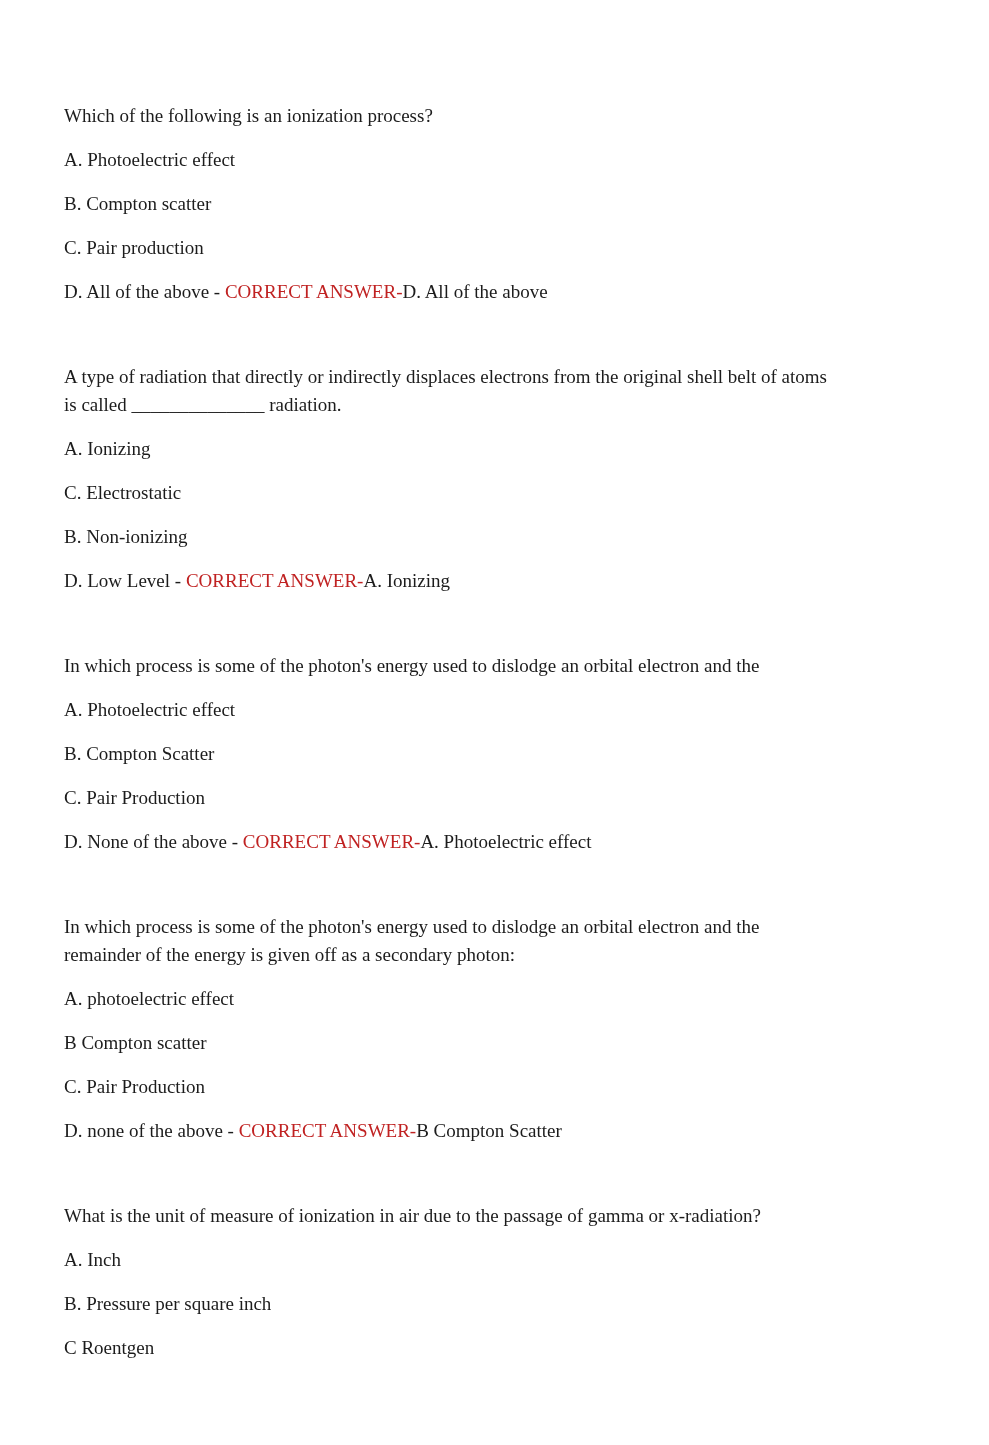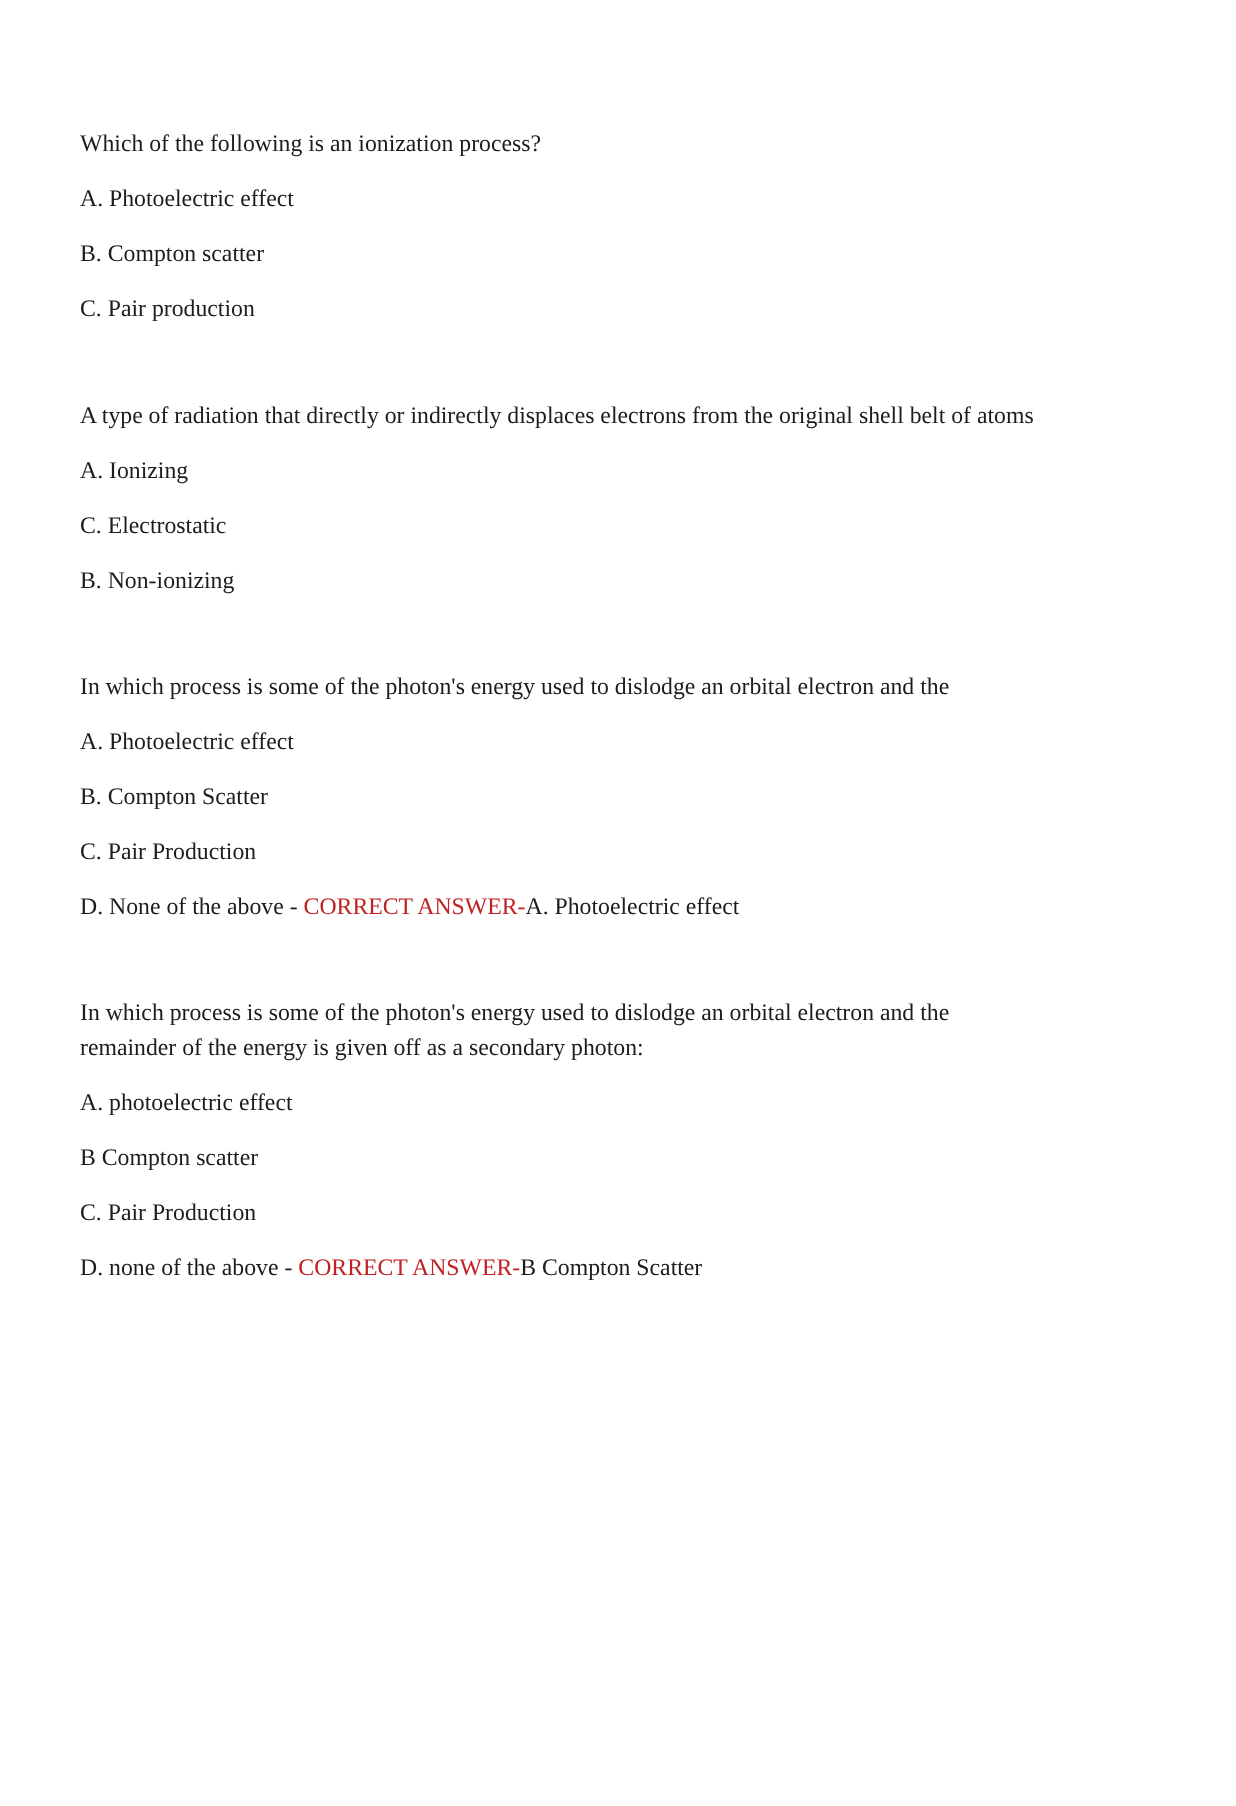--- a/index.html
+++ b/index.html
@@ -45,29 +45,32 @@
 
 <div class="page" style="background: rgb(255, 255, 255); color: rgb(28, 28, 28);">
 
   <section class="question">
     <div class="prompt">
       <div class="line">Which of the following is an ionization process?</div>
     </div>
     <p class="option">A. Photoelectric effect</p>
     <p class="option">B. Compton scatter</p>
     <p class="option">C. Pair production</p>
+    <p class="option"><span class="opt-pre">D. All of the above - </span><span class="marker" style="color: rgb(192, 34, 34);">CORRECT ANSWER-</span><span class="opt-post">D. All of the above</span></p>
   </section>
 
   <section class="question">
     <div class="prompt">
       <div class="line">A type of radiation that directly or indirectly displaces electrons from the original shell belt of atoms</div>
+      <div class="line">is called ______________ radiation.</div>
     </div>
     <p class="option">A. Ionizing</p>
     <p class="option">C. Electrostatic</p>
     <p class="option">B. Non-ionizing</p>
+    <p class="option"><span class="opt-pre">D. Low Level - </span><span class="marker" style="color: rgb(192, 34, 34);">CORRECT ANSWER-</span><span class="opt-post">A. Ionizing</span></p>
   </section>
 
   <section class="question">
     <div class="prompt">
       <div class="line">In which process is some of the photon's energy used to dislodge an orbital electron and the</div>
     </div>
     <p class="option">A. Photoelectric effect</p>
     <p class="option">B. Compton Scatter</p>
     <p class="option">C. Pair Production</p>
     <p class="option"><span class="opt-pre">D. None of the above - </span><span class="marker" style="color: rgb(192, 34, 34);">CORRECT ANSWER-</span><span class="opt-post">A. Photoelectric effect</span></p>
@@ -77,14 +80,22 @@
     <div class="prompt">
       <div class="line">In which process is some of the photon's energy used to dislodge an orbital electron and the</div>
       <div class="line">remainder of the energy is given off as a secondary photon:</div>
     </div>
     <p class="option">A. photoelectric effect</p>
     <p class="option">B Compton scatter</p>
     <p class="option">C. Pair Production</p>
     <p class="option"><span class="opt-pre">D. none of the above - </span><span class="marker" style="color: rgb(192, 34, 34);">CORRECT ANSWER-</span><span class="opt-post">B Compton Scatter</span></p>
   </section>
 
+  <section class="question">
+    <div class="prompt">
+      <div class="line">What is the unit of measure of ionization in air due to the passage of gamma or x-radiation?</div>
+    </div>
+    <p class="option">A. Inch</p>
+    <p class="option">B. Pressure per square inch</p>
+    <p class="option">C Roentgen</p>
+  </section>
 
 </div>
 
 </body></html>

